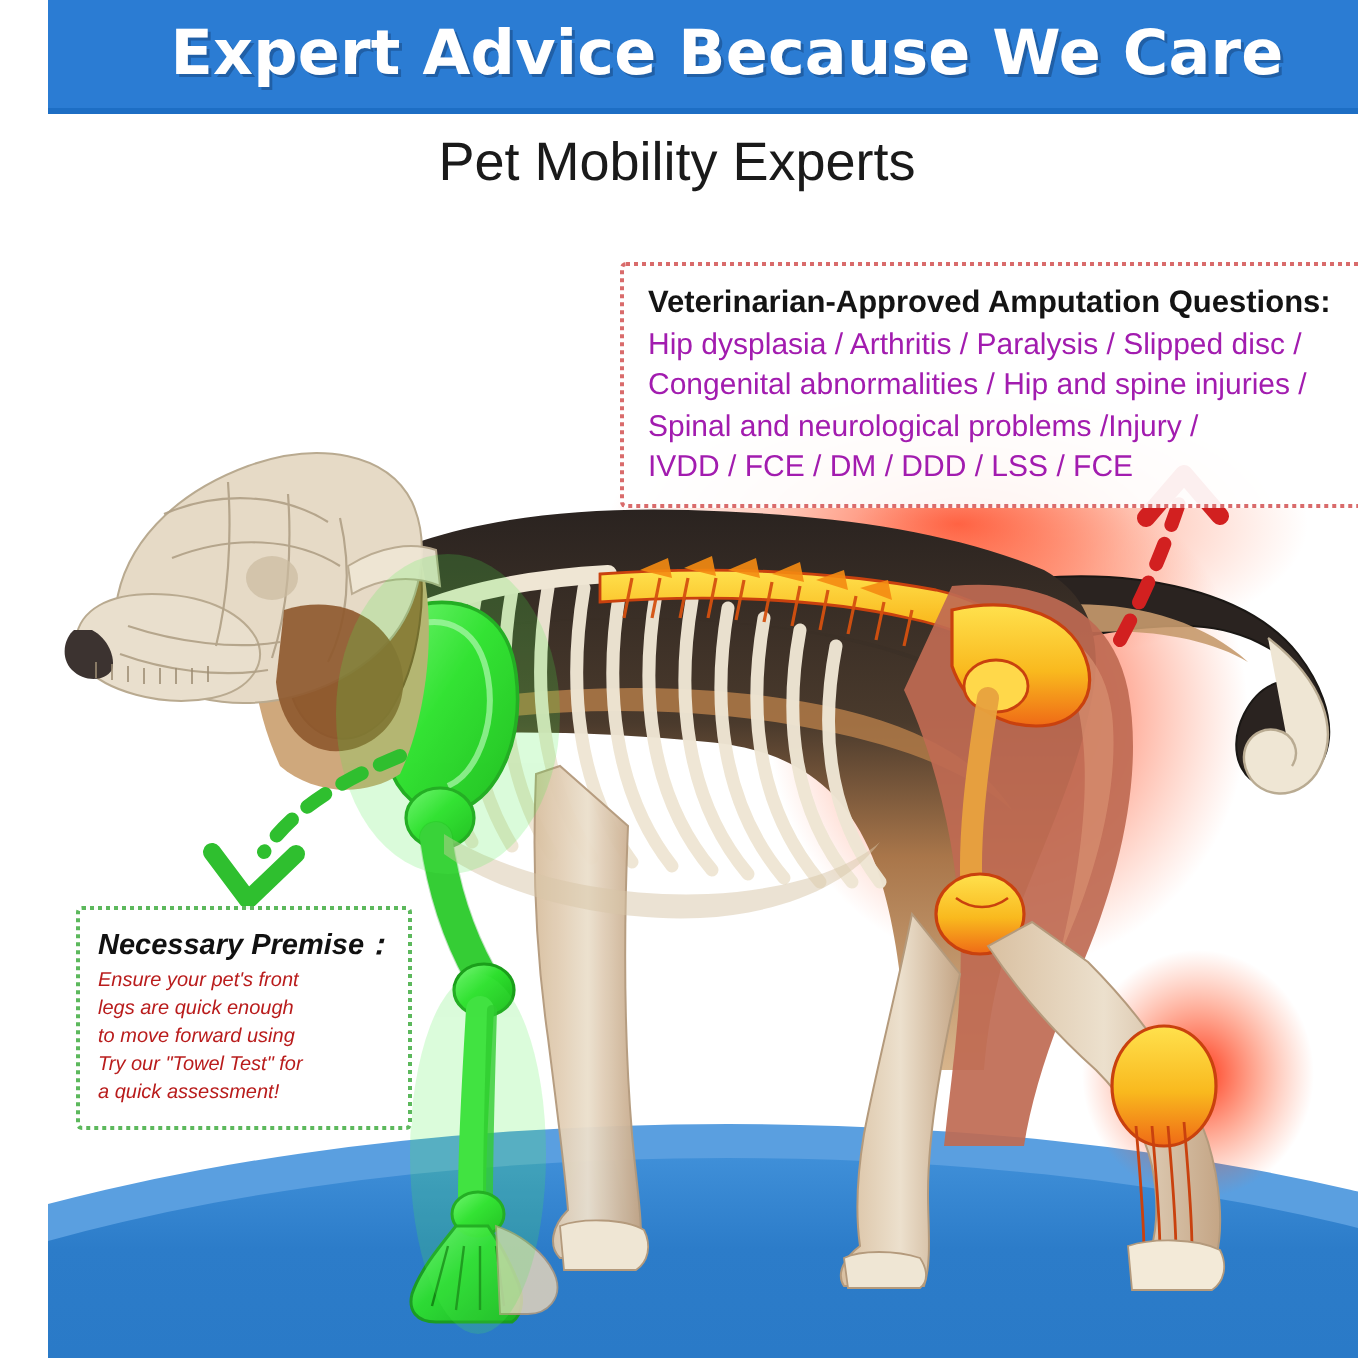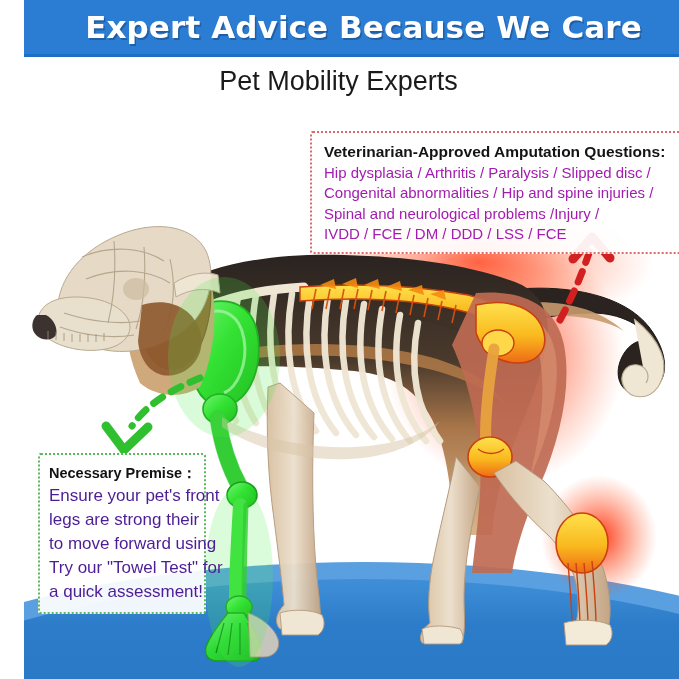--- a/index.html
+++ b/index.html
@@ -90,30 +90,31 @@
     line-height: 1.36;
     white-space: nowrap;
   }
   #callout-premise {
     left: 14px;
     top: 453px;
     width: 168px;
     padding: 8px 7px 8px 9px;
     border: 2px dotted #5cb85c;
     border-radius: 3px;
+    font-style: italic;
   }
   #callout-premise .c-title {
     font-size: 14.5px;
     font-weight: bold;
     color: #111111;
     line-height: 1.42;
   }
   #callout-premise .c-line {
-    font-size: 17px;
-    color: #4c1d95;
+    font-size: 10px;
+    color: #b91c1c;
     line-height: 1.42;
     white-space: nowrap;
   }
 
   .arrow-layer {
     position: absolute;
     left: 0; top: 0;
     width: 679px; height: 679px;
     pointer-events: none;
   }
@@ -403,19 +404,19 @@
     <div class="c-title">Veterinarian-Approved Amputation Questions:</div>
     <div class="c-line">Hip dysplasia / Arthritis / Paralysis / Slipped disc /</div>
     <div class="c-line">Congenital abnormalities / Hip and spine injuries /</div>
     <div class="c-line">Spinal and neurological problems /Injury /</div>
     <div class="c-line">IVDD / FCE / DM / DDD / LSS / FCE</div>
   </div>
 
   <div class="callout" id="callout-premise">
     <div class="c-title">Necessary Premise：</div>
     <div class="c-line">Ensure your pet's front</div>
-    <div class="c-line">legs are strong their</div>
+    <div class="c-line">legs are quick enough</div>
     <div class="c-line">to move forward using</div>
     <div class="c-line">Try our "Towel Test" for</div>
     <div class="c-line">a quick assessment!</div>
   </div>
 
 </div>
 
 </body></html>

